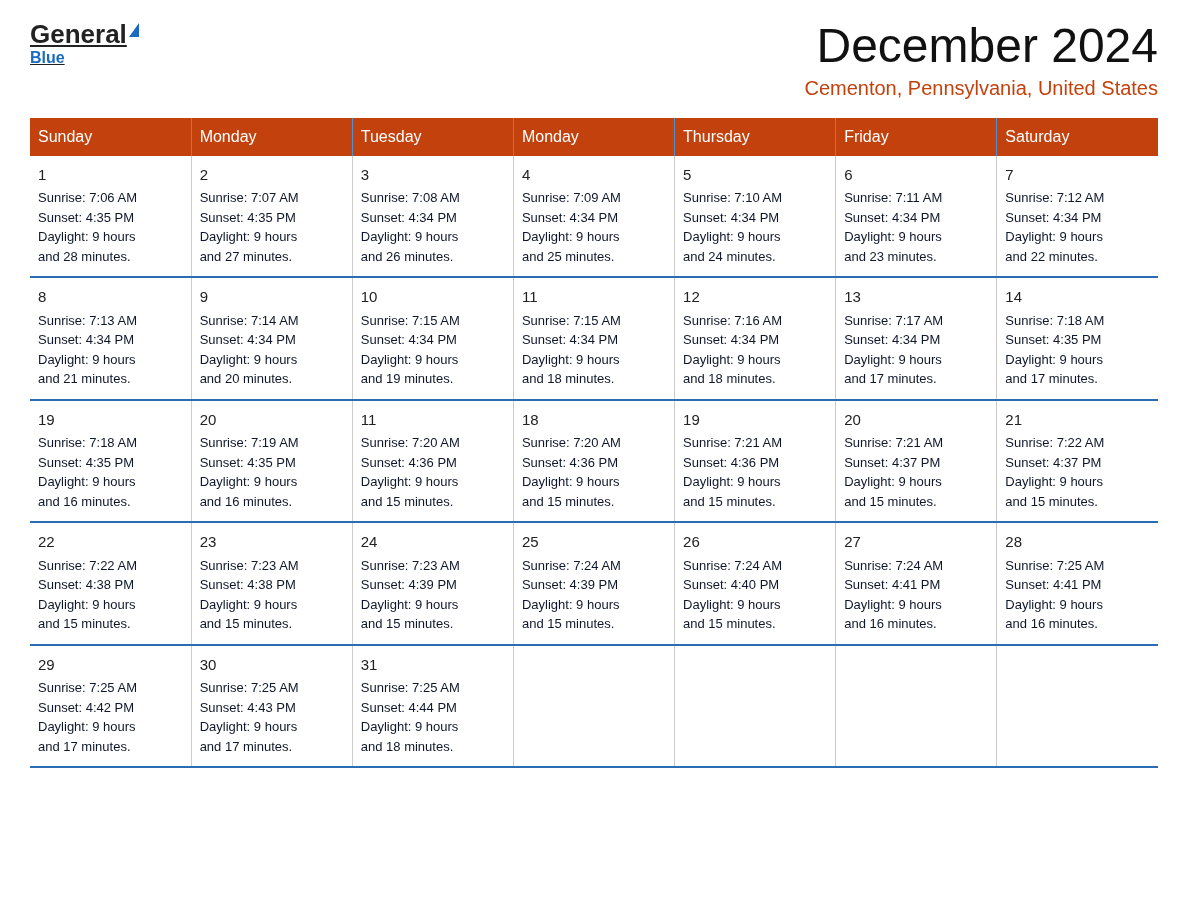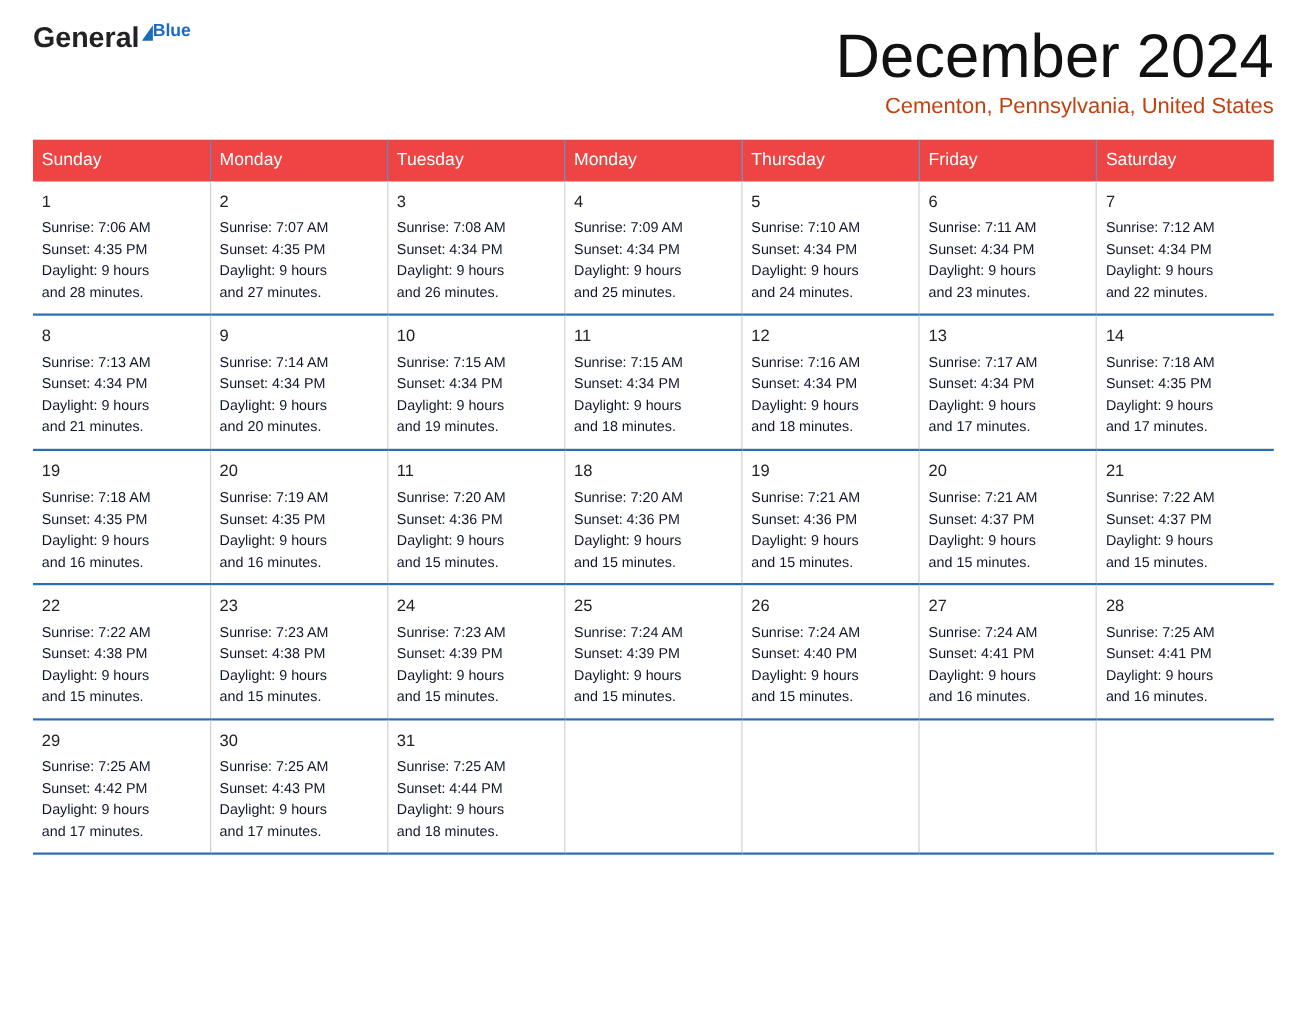--- a/index.html
+++ b/index.html
@@ -12,22 +12,23 @@
       padding: 20px 30px;
     }
     .header-area {
       display: flex;
       justify-content: space-between;
       align-items: flex-start;
       margin-bottom: 18px;
     }
     .logo-area {
       display: flex;
-      flex-direction: row;
+      flex-direction: column;
       align-items: flex-start;
+      text-decoration: underline;
     }
     .logo-text {
       font-size: 26px;
       font-weight: bold;
       color: #222;
       line-height: 1.1;
     }
     .logo-triangle {
       display: inline-block;
       width: 0;
@@ -45,37 +46,37 @@
     }
     .logo-blue-text {
       font-size: 16px;
       font-weight: bold;
       color: #1a6bbf;
     }
     .title-area {
       text-align: right;
     }
     .main-title {
-      font-size: 56px;
+      font-size: 48px;
       font-weight: normal;
       color: #111;
       line-height: 1.1;
     }
     .subtitle {
       font-size: 20px;
       color: #c2410c;
       margin-top: 4px;
     }
     .calendar-table {
       width: 100%;
       border-collapse: collapse;
       table-layout: fixed;
     }
     .calendar-table thead tr th {
-      background-color: #ef4444;
+      background-color: #c2410c;
       color: #fff;
       font-size: 16px;
       font-weight: normal;
       padding: 10px 8px;
       text-align: left;
       border-right: 1px solid #5090cc;
     }
     .calendar-table thead tr th:last-child {
       border-right: none;
     }

